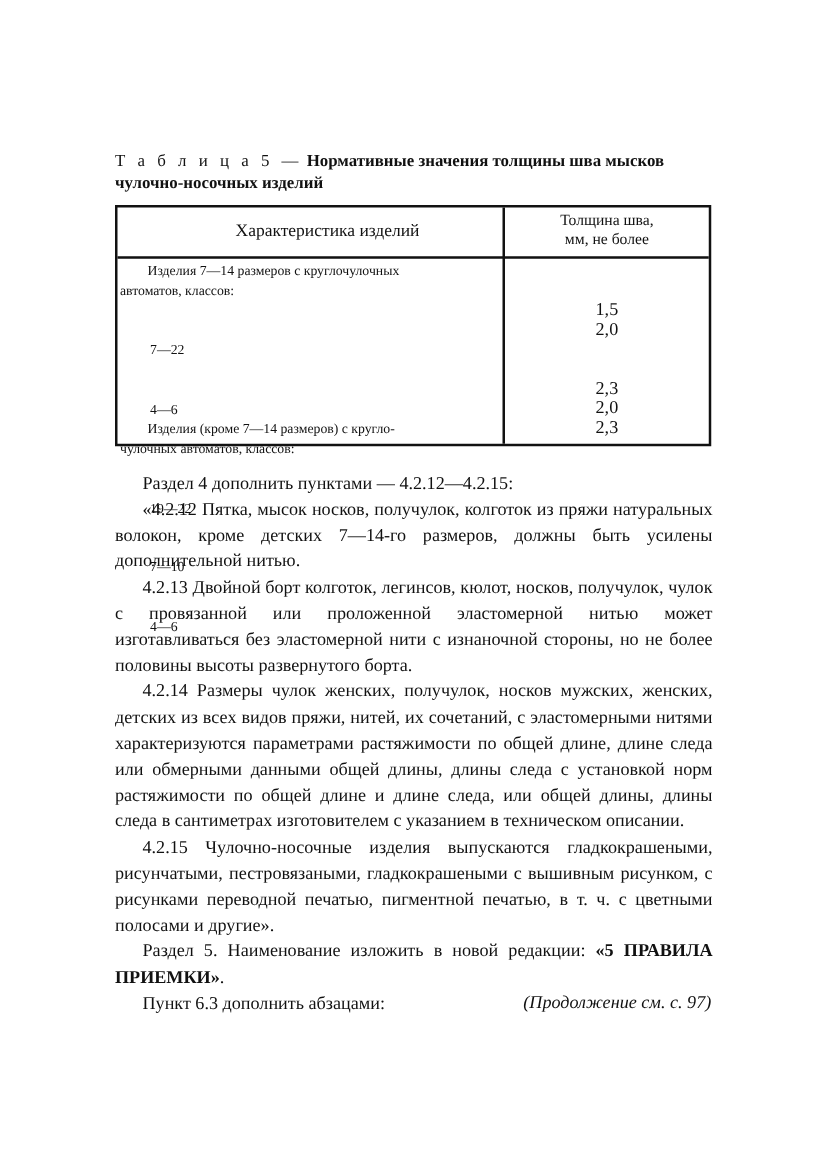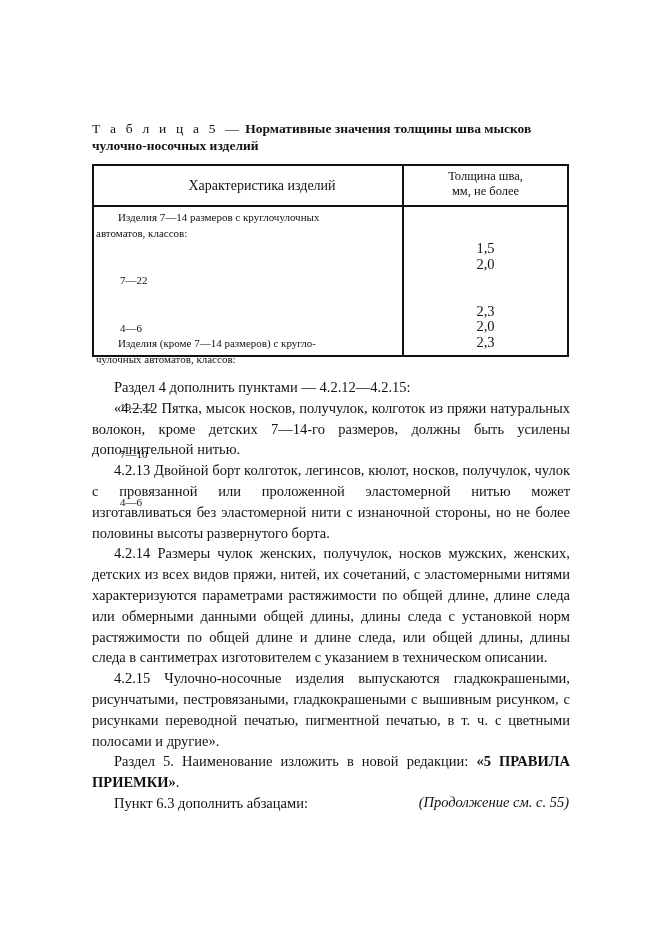--- a/index.html
+++ b/index.html
@@ -176,15 +176,15 @@
   <div class="body-text">
     <p>Раздел 4 дополнить пунктами — 4.2.12—4.2.15:</p>
     <p>«4.2.12 Пятка, мысок носков, получулок, колготок из пряжи натуральных волокон, кроме детских 7—14-го размеров, должны быть усилены дополнительной нитью.</p>
     <p>4.2.13 Двойной борт колготок, легинсов, кюлот, носков, получулок, чулок с провязанной или проложенной эластомерной нитью может изготавливаться без эластомерной нити с изнаночной стороны, но не более половины высоты развернутого борта.</p>
     <p>4.2.14 Размеры чулок женских, получулок, носков мужских, женских, детских из всех видов пряжи, нитей, их сочетаний, с эластомерными нитями характеризуются параметрами растяжимости по общей длине, длине следа или обмерными данными  общей длины, длины следа с установкой норм растяжимости по общей длине и длине следа, или общей длины, длины следа в сантиметрах изготовителем с указанием в техническом описании.</p>
     <p>4.2.15 Чулочно-носочные изделия выпускаются гладкокрашеными, рисунчатыми, пестровязаными, гладкокрашеными с вышивным рисунком, с рисунками переводной печатью, пигментной печатью, в т. ч. с цветными полосами и другие».</p>
     <p><span>Раздел 5. Наименование изложить в новой редакции: </span><span class="b">«5 ПРАВИЛА ПРИЕМКИ»</span><span>.</span></p>
     <p>Пункт 6.3 дополнить абзацами:</p>
   </div>
 
-  <div class="footer-cont">(Продолжение см. с. 55)</div>
+  <div class="footer-cont">(Продолжение см. с. 97)</div>
 
 </div>
 
 </body></html>

